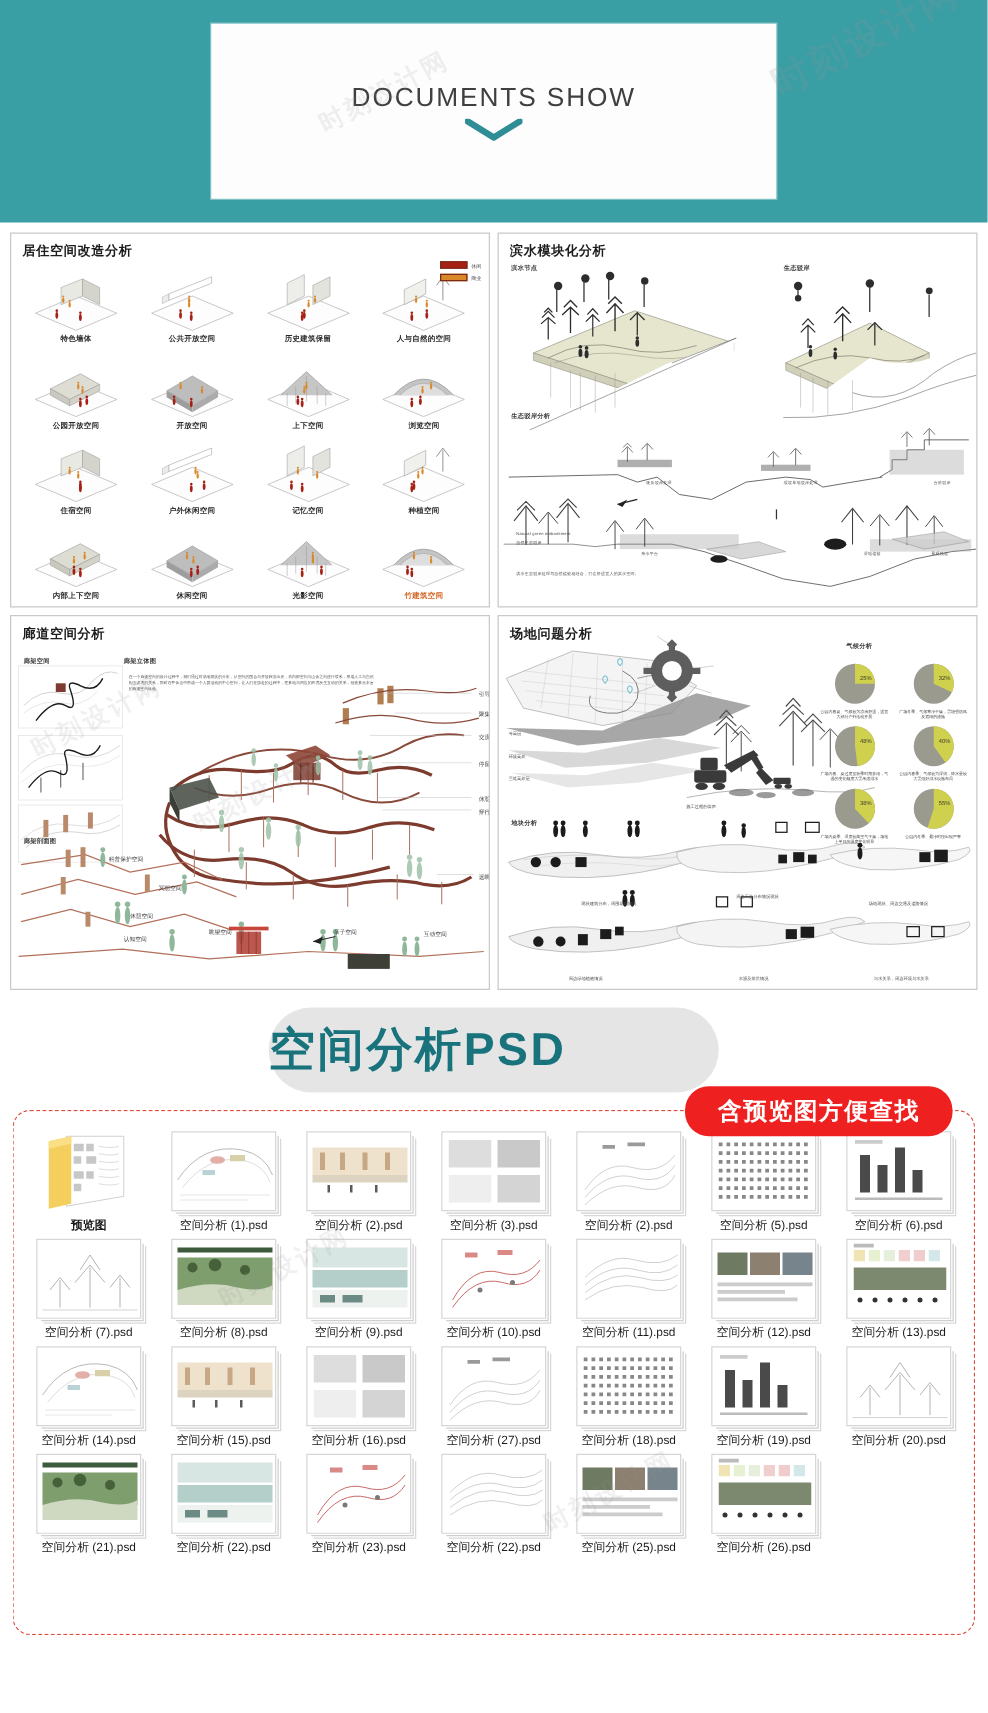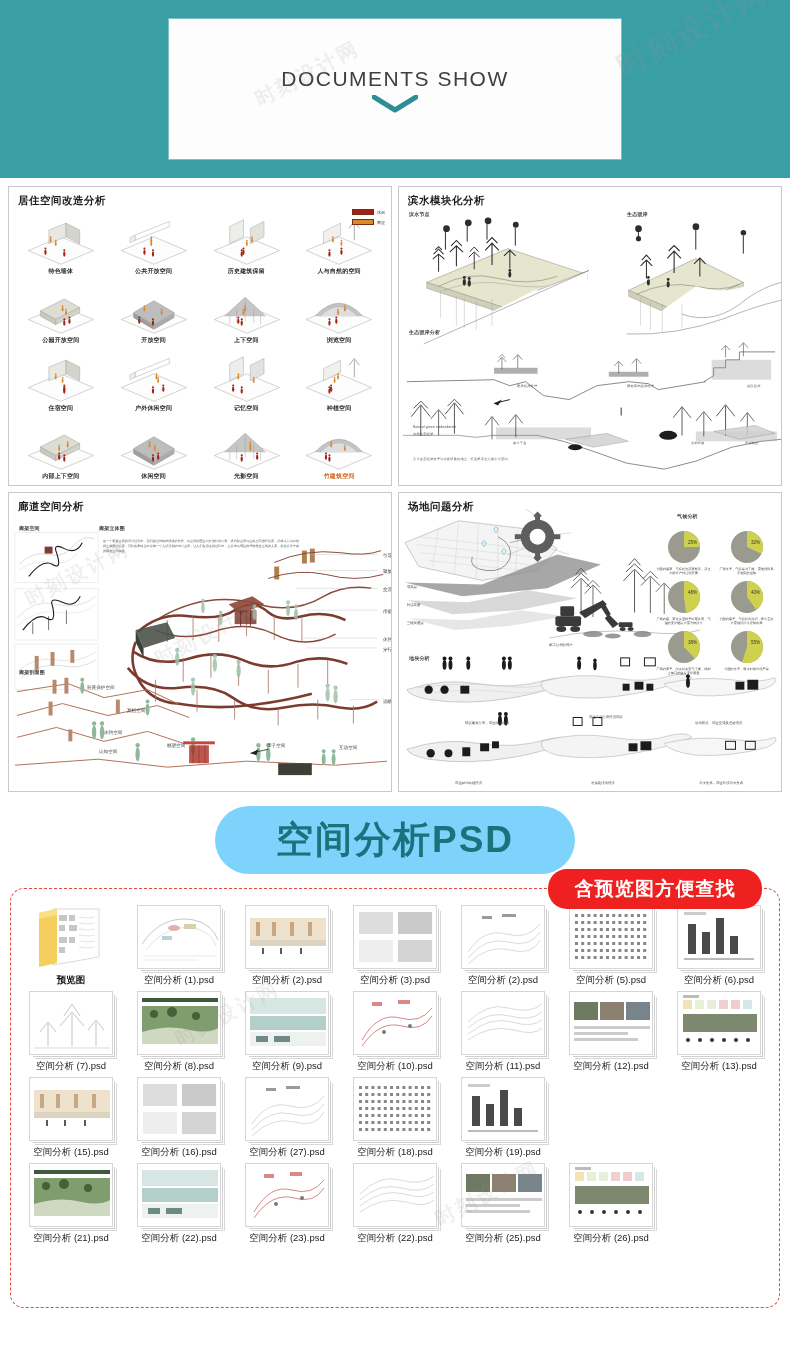--- a/index.html
+++ b/index.html
@@ -116,23 +116,23 @@
     text-align: center; white-space: nowrap;
   }
 
   
   .mid-wrap {
     position: relative; width: 790px; height: 96px;
     display: flex; align-items: center; justify-content: center;
   }
   .mid-badge {
     width: 360px; height: 68px;
-    background: #7dd3fc;
+    background: #e5e5e5;
     border-radius: 34px;
-    display: flex; align-items: center; justify-content: center;
+    display: flex; align-items: center; justify-content: flex-start;
   }
   .mid-badge span {
     font-size: 37px; font-weight: bold; color: #18737c;
     letter-spacing: 2px;
   }
 
   
   .files-wrap { position: relative; width: 790px; padding: 0 10px; }
   .red-pill {
     position: absolute; right: 28px; top: -19px;
@@ -1532,20 +1532,37 @@
            </svg>
          </div>
           <div class="file-name">空间分析 (13).psd</div>
         </div>
       </div>
       <div class="file-row">
         <div class="file-item">
           <div class="file-thumb">
            <svg viewBox="0 0 84 64" width="84" height="64">
              <rect x="0" y="0" width="84" height="64" fill="#fff"></rect>
+   <path d="M4,38 Q24,8 56,14 Q74,18 80,34" fill="none" stroke="#b9b9b9" stroke-width=".8"></path>
+   <path d="M8,44 Q28,18 56,22 Q74,26 78,40" fill="none" stroke="#d2d2d2" stroke-width=".6"></path>
+   <ellipse cx="36" cy="22" rx="6" ry="3" fill="#e2b0a8"></ellipse>
+   <rect x="46" y="18" width="12" height="5" fill="#d7d0a8"></rect>
+   <rect x="24" y="30" width="10" height="4" fill="#b9d2d6"></rect>
+   <g stroke="#c8c8c8" stroke-width=".4">
+                <line x1="6" y1="50" x2="78" y2="50"></line>
+                <line x1="6" y1="54" x2="60" y2="54"></line>
+              </g>
+           </svg>
+         </div>
+          <div class="file-name">空间分析 (14).psd</div>
+        </div>
+        <div class="file-item">
+          <div class="file-thumb">
+           <svg viewBox="0 0 84 64" width="84" height="64">
+             <rect x="0" y="0" width="84" height="64" fill="#fff"></rect>
    <rect x="4" y="12" width="76" height="22" fill="#efe2cc"></rect>
    <g fill="#c8a884">
                 <rect x="10" y="16" width="4" height="14"></rect>
                 <rect x="26" y="16" width="4" height="14"></rect>
       <rect x="44" y="16" width="4" height="14"></rect>
                 <rect x="62" y="16" width="4" height="14"></rect>
               </g>
    <rect x="4" y="34" width="76" height="6" fill="#dcd3c0"></rect>
    <g fill="#5a5a5a">
                 <rect x="16" y="42" width="2" height="6"></rect>
@@ -1688,20 +1705,34 @@
                 <rect x="24" y="26" width="8" height="22"></rect>
       <rect x="38" y="12" width="8" height="36"></rect>
                 <rect x="52" y="30" width="8" height="18"></rect>
               </g>
    <rect x="6" y="52" width="70" height="2" fill="#bbb"></rect>
    <rect x="6" y="6" width="22" height="3" fill="#ccc"></rect>
            </svg>
          </div>
           <div class="file-name">空间分析 (19).psd</div>
         </div>
+        <div class="file-item">
+          <div class="file-thumb">
+           <svg viewBox="0 0 84 64" width="84" height="64">
+             <rect x="0" y="0" width="84" height="64" fill="#fff"></rect>
+   <g stroke="#9a9a9a" stroke-width=".6" fill="none">
+     <path d="M42,54 L42,22 M30,34 L42,20 L54,34 M34,24 L42,12 L50,24"></path>
+     <path d="M18,54 L18,32 M10,40 L18,30 L26,40"></path>
+     <path d="M66,54 L66,30 M58,38 L66,28 L74,38"></path>
+              </g>
+   <line x1="4" y1="56" x2="80" y2="56" stroke="#c4c4c4" stroke-width=".6"></line>
+           </svg>
+         </div>
+          <div class="file-name">空间分析 (20).psd</div>
+        </div>
       </div>
       <div class="file-row">
         <div class="file-item">
           <div class="file-thumb">
            <svg viewBox="0 0 84 64" width="84" height="64">
              <rect x="0" y="0" width="84" height="64" fill="#fff"></rect>
    <rect x="4" y="6" width="76" height="4" fill="#3d5a3d"></rect>
    <rect x="4" y="14" width="76" height="26" fill="#7e9e6e"></rect>
    <path d="M4,40 Q30,32 52,38 Q70,42 80,36 L80,52 L4,52Z" fill="#cfd8c0"></path>
    <g fill="#46603a">

